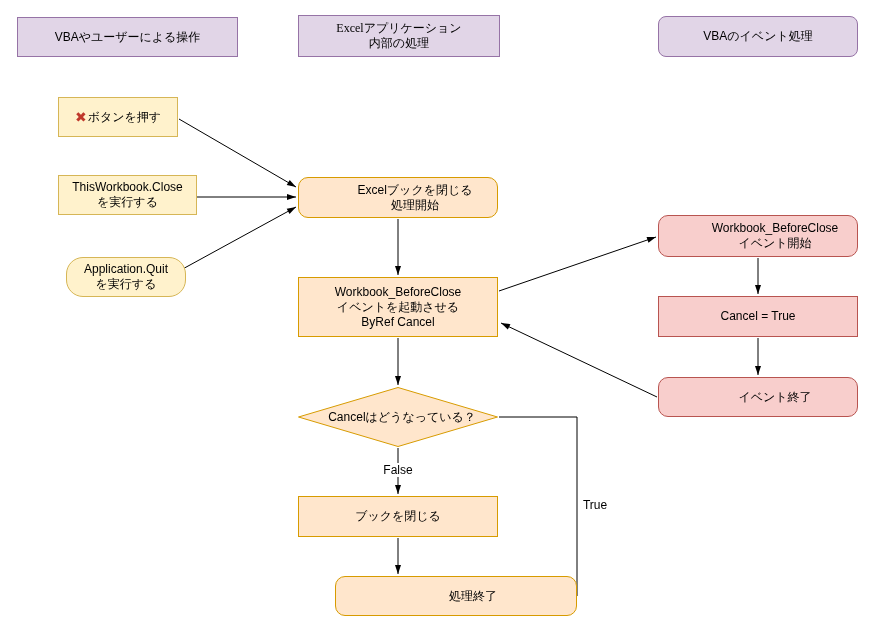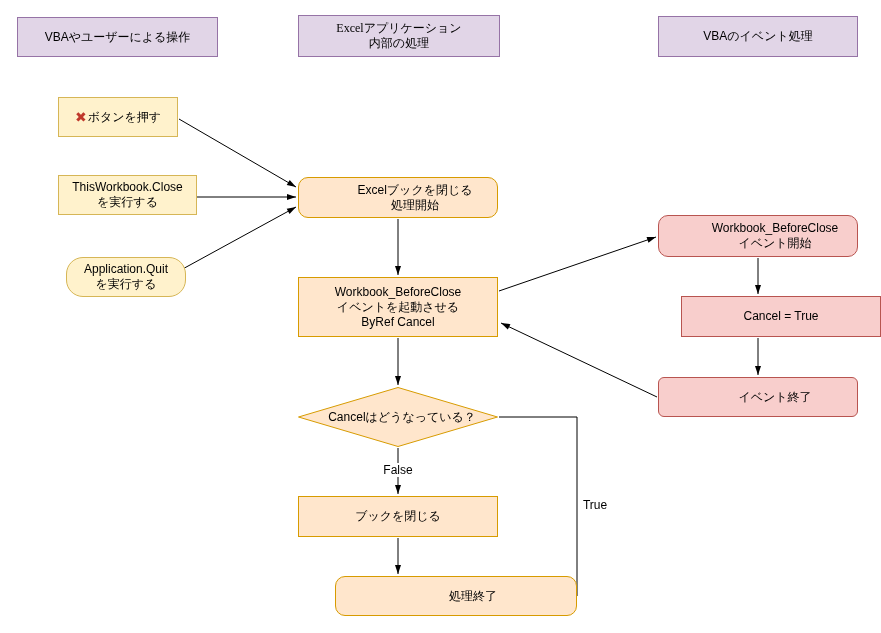--- a/index.html
+++ b/index.html
@@ -41,37 +41,37 @@
   .pink   { background: var(--pink-fill, #F8CECC); border: 1px solid var(--pink-border, #B85450); }
   .rounded { border-radius: 10px; padding-left: 38px; }
   .x-icon {
     color: var(--x-icon-color, #C0392B);
     font-weight: bold;
     font-size: 14px;
     line-height: 14px;
     margin-right: 1px;
   }
   
-  #h-left   { left: 17px;  top: 17px; width: 201px; height: 40px; }
+  #h-left   { left: 17px;  top: 17px; width: 221px; height: 40px; }
   #h-center { left: 298px; top: 15px; width: 202px; height: 42px; font-family: Liberation Serif, serif; }
-  #h-right  { left: 658px; top: 16px; width: 200px; height: 41px; }
+  #h-right  { left: 658px; top: 16px; width: 200px; height: 41px; border-radius: 8px; }
   
   #n-press { left: 58px; top: 97px;  width: 120px; height: 40px; }
   #n-twc   { left: 58px; top: 175px; width: 139px; height: 40px; }
   #n-aq    { left: 66px; top: 257px; width: 120px; height: 40px; border-radius: 17px; }
   
   #n-start     { left: 298px; top: 177px; width: 200px; height: 41px; }
   #n-raise     { left: 298px; top: 277px; width: 200px; height: 60px; }
   #n-decision  { left: 298px; top: 387px; width: 200px; height: 60px; padding: 0; border: none; background: transparent; }
   #n-closebook { left: 298px; top: 496px; width: 200px; height: 41px; }
   #n-end       { left: 298px; top: 576px; width: 242px; height: 40px; margin-left: 37px; }
   
   #n-evstart    { left: 658px; top: 215px; width: 200px; height: 42px; }
-  #n-canceltrue { left: 658px; top: 296px; width: 200px; height: 41px; margin-left: 23px; }
-  #n-evend      { left: 658px; top: 377px; width: 200px; height: 40px; border-radius: 6px; }
+  #n-canceltrue { left: 658px; top: 296px; width: 200px; height: 41px; }
+  #n-evend      { left: 658px; top: 377px; width: 200px; height: 40px; }
   
   #n-decision svg { position: absolute; left: 0; top: 0; }
   #n-decision polygon {
     fill: var(--orange-fill, #FFE6CC);
     stroke: var(--orange-border, #D79B00);
     stroke-width: 1;
   }
   .diamond-label { position: relative; z-index: 1; margin-left: 8px; }
   
   .edge-label {

